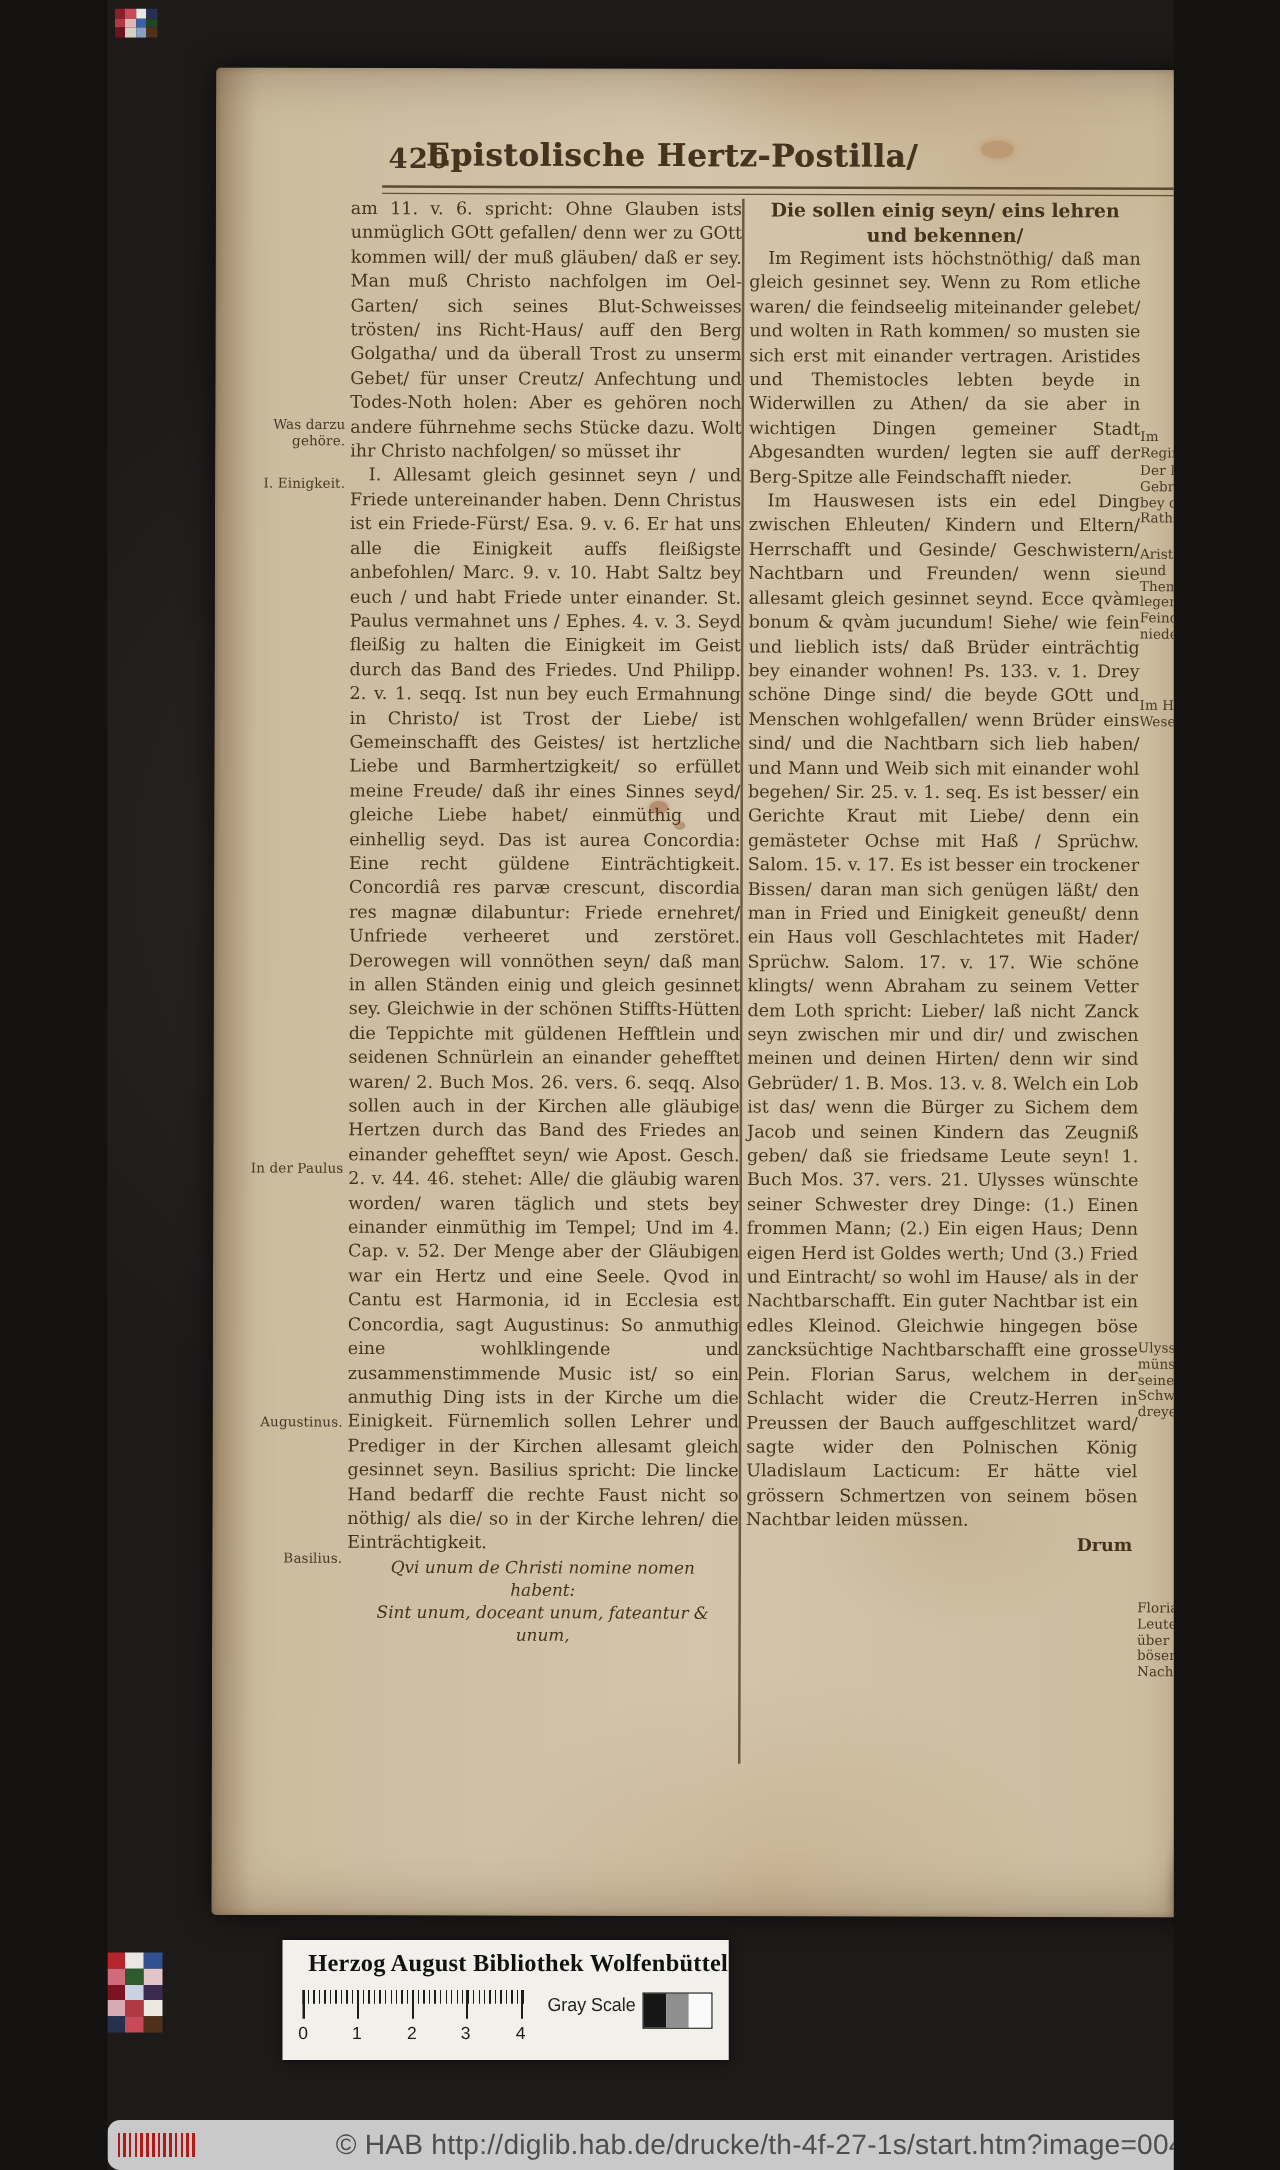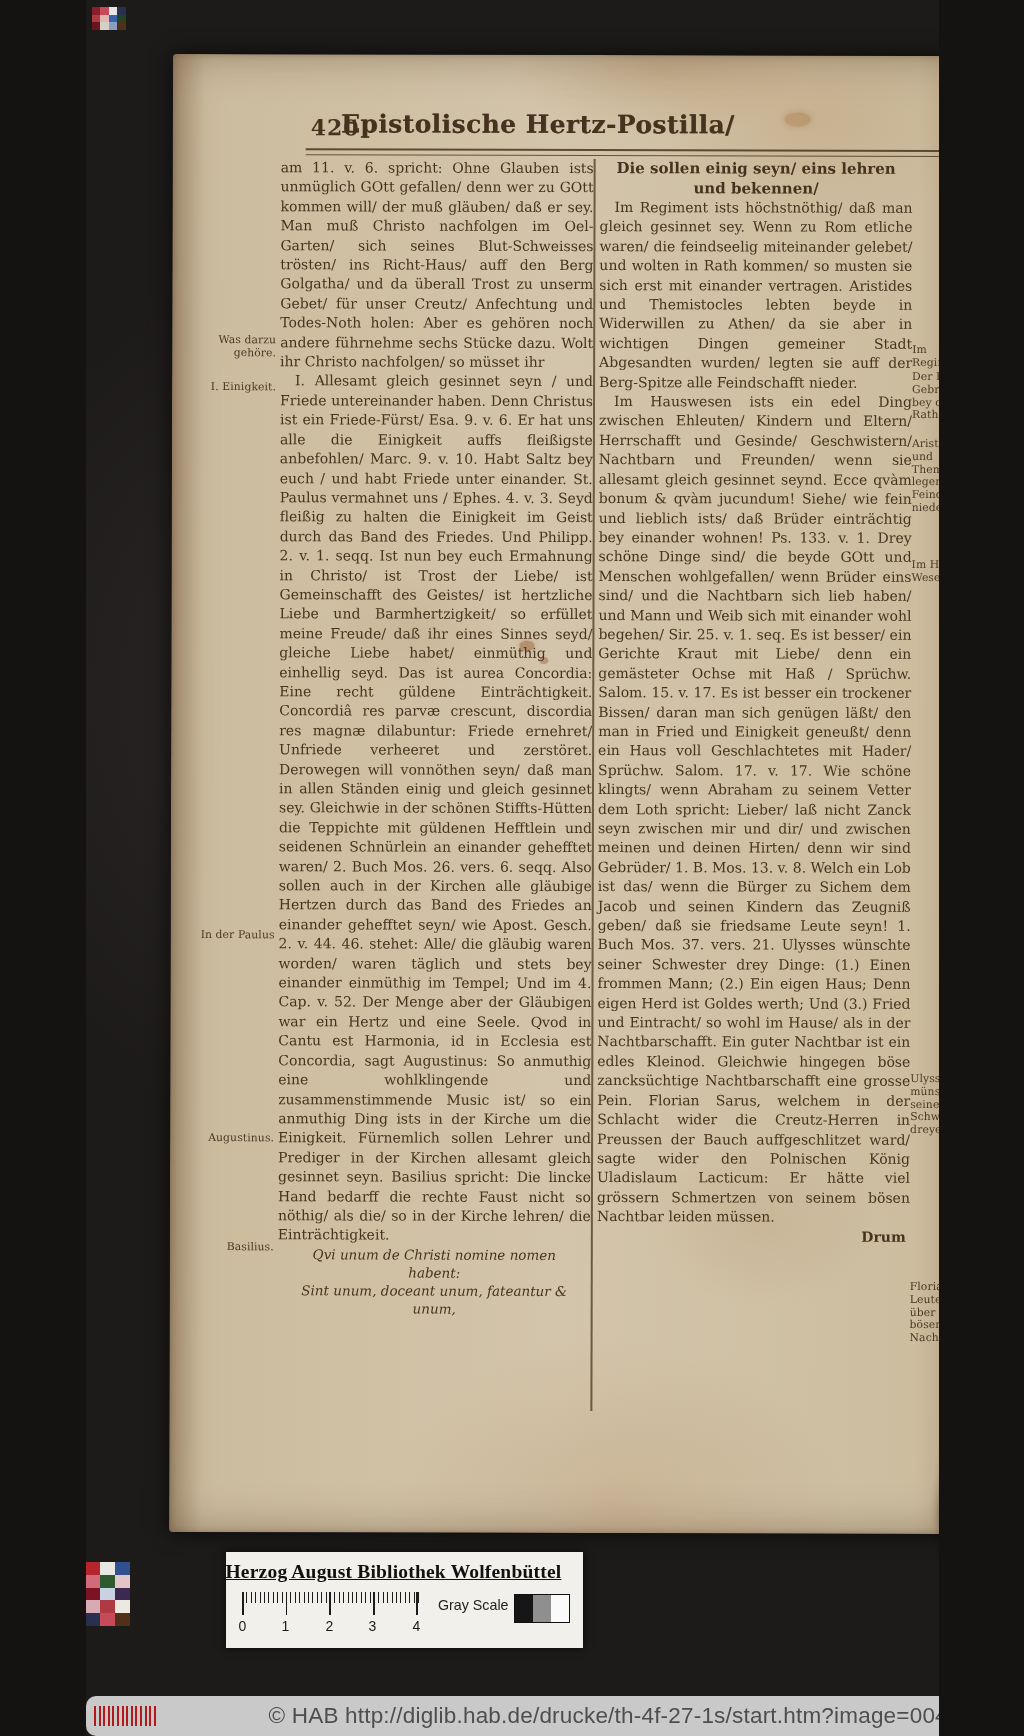--- a/index.html
+++ b/index.html
@@ -86,22 +86,22 @@
   .cal-top{left:6px;top:7px;width:34px;height:23px;grid-template-columns:repeat(4,1fr);grid-template-rows:repeat(3,1fr);}
   .cal-bottom{left:0;top:1562px;width:44px;height:64px;grid-template-columns:repeat(3,1fr);grid-template-rows:repeat(5,1fr);}
 
   
   .label{
     position:absolute;left:140px;top:1552px;width:357px;height:96px;
     background:#f2f0ea;box-shadow:0 0 8px rgba(0,0,0,.7);
     color:#111;
   }
   .label-title{
-    text-align:left;font-family:"Liberation Serif","DejaVu Serif",serif;
-    font-weight:bold;font-size:19.5px;padding-top:9px;letter-spacing:.2px;text-decoration:underline;
+    text-align:right;font-family:"Liberation Serif","DejaVu Serif",serif;
+    font-weight:bold;font-size:19.5px;padding-top:9px;letter-spacing:.2px;
   }
   .ruler{position:absolute;left:16px;top:40px;width:190px;height:46px;}
   .ruler .minor{
     position:absolute;left:0;top:0;width:180px;height:11px;
     background:repeating-linear-gradient(90deg,#1c1c1c 0 1px,transparent 1px 4.4px);
   }
   .ruler .major{
     position:absolute;left:0;top:0;width:178px;height:23px;
     background:repeating-linear-gradient(90deg,#1c1c1c 0 1.7px,transparent 1.7px 43.6px);
   }

